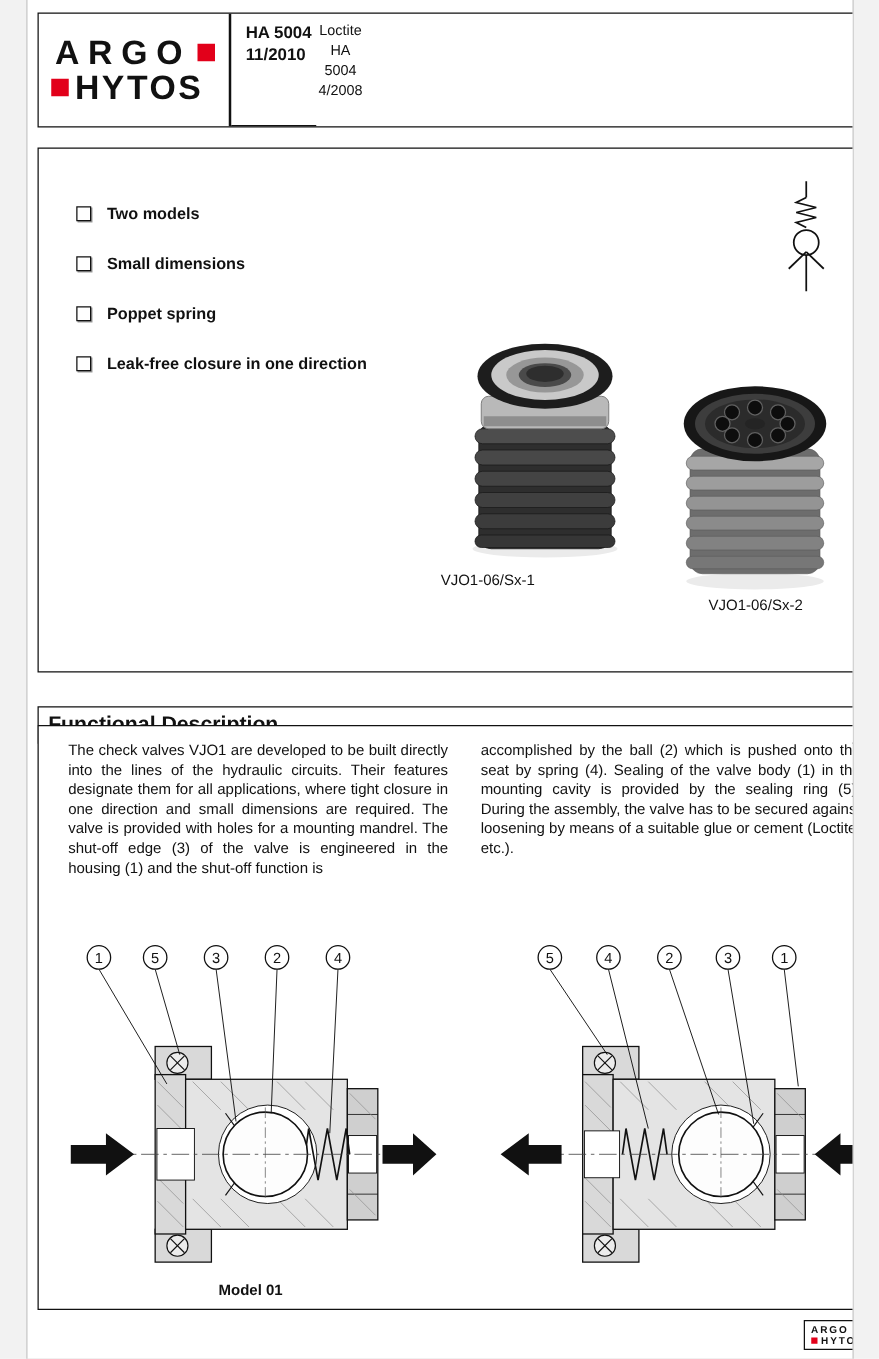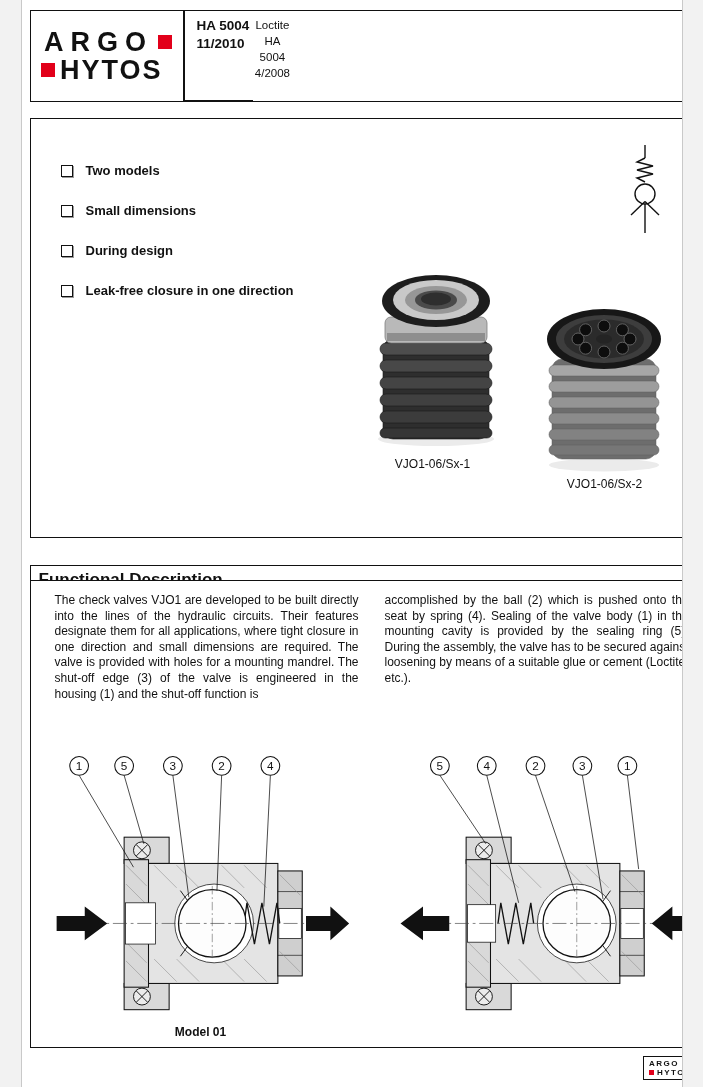--- a/index.html
+++ b/index.html
@@ -31,21 +31,21 @@
   .rc-bottom { flex:1; text-align:center; font-size:11.5px; padding-top:6px; line-height:1.4; }
 
   
   #content-box { left:8px; top:118px; width:687px; height:420px; }
   .features { position:absolute; left:30px; top:44px; }
   .feature { display:flex; align-items:center; margin-bottom:25px; font-weight:bold; font-size:13px; }
   .chk { width:10px; height:10px; border:1.7px solid #111; margin-right:13px; box-shadow:1px 1px 0 #9a9a9a; flex:0 0 auto; }
   .symbol-wrap { position:absolute; right:42px; top:24px; }
   .photo-left  { position:absolute; left:330px; top:140px; }
   .photo-right { position:absolute; left:503px; top:180px; }
-  .plabel1 { position:absolute; left:322px; top:338px; width:160px; text-align:center; font-size:12px; }
+  .plabel1 { position:absolute; left:322px; top:338px; width:160px; font-size:12px; }
   .plabel2 { position:absolute; left:498px; top:358px; width:152px; text-align:center; font-size:12px; }
 
   
   #fd-heading { left:8px; top:565px; width:687px; height:30px; display:flex; align-items:center;
                 padding-left:8px; font-size:17px; font-weight:bold; }
   #fd-body { left:8px; top:580px; width:687px; height:468px; }
   .fd-text { display:flex; gap:26px; padding:12px 24px 0 24px; }
   .fd-col { flex:1; font-size:12px; line-height:1.3; text-align:justify; }
 
   .diagram-row { position:absolute; left:0; top:168px; width:100%; display:flex;
@@ -99,21 +99,21 @@
       <div class="feature">
         <span class="chk"></span>
         <span>Two models</span>
       </div>
       <div class="feature">
         <span class="chk"></span>
         <span>Small dimensions</span>
       </div>
       <div class="feature">
         <span class="chk"></span>
-        <span>During design</span>
+        <span>Poppet spring</span>
       </div>
       <div class="feature">
         <span class="chk"></span>
         <span>Leak-free closure in one direction</span>
       </div>
     </div>
 
     <div class="symbol-wrap">
       <svg width="52" height="92" viewBox="0 0 52 92">
         <g fill="none" stroke="#111" stroke-width="1.4">

